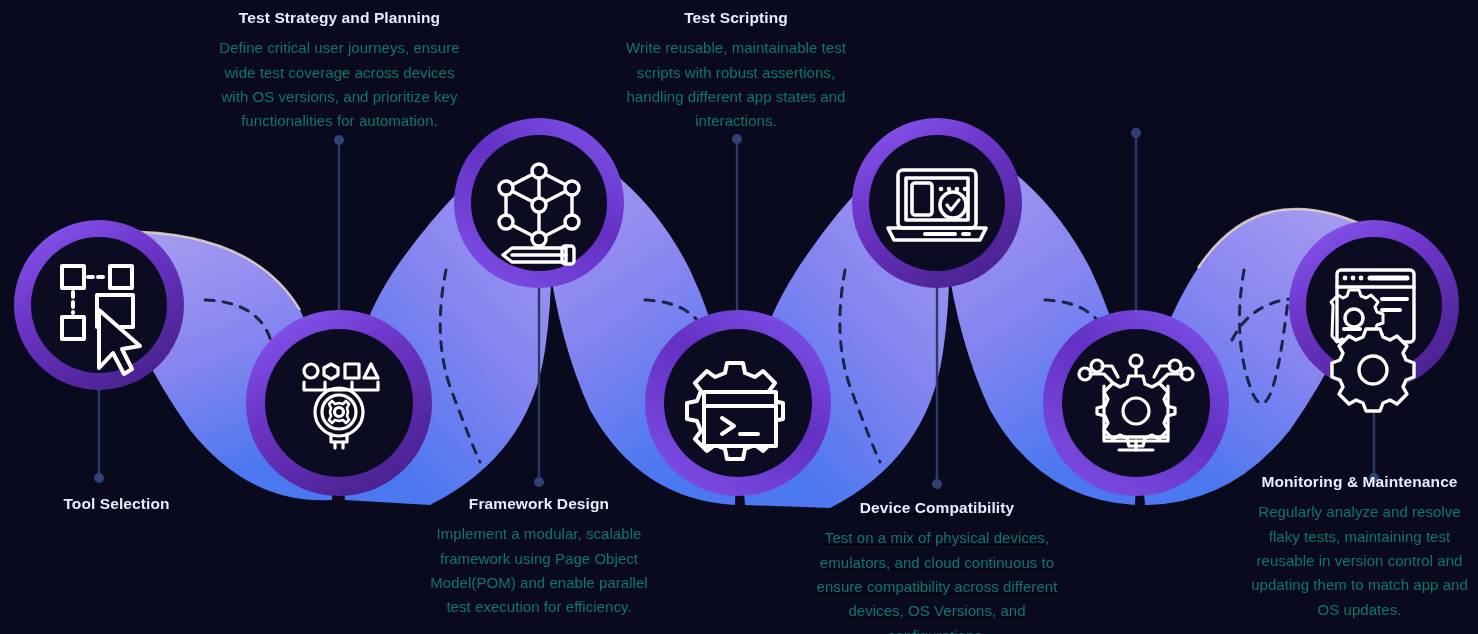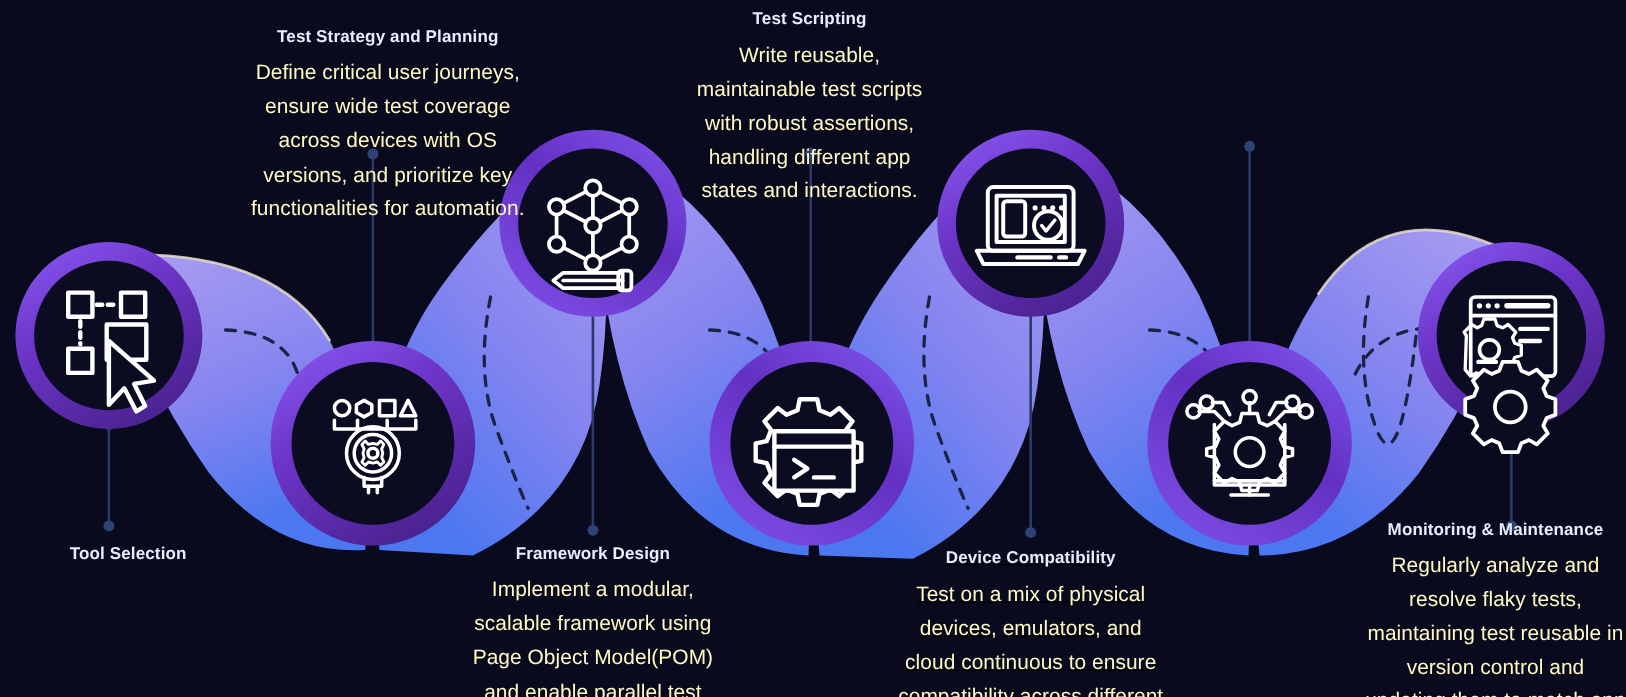--- a/index.html
+++ b/index.html
@@ -13,21 +13,21 @@
   .svg-layer{position:absolute;left:0;top:0;width:1478px;height:634px;}
   .txt-layer{position:absolute;left:0;top:0;width:1478px;height:634px;}
 
   .block{position:absolute;text-align:center;}
   .block .ttl{
     font-size:15.5px;font-weight:bold;color:#e9ecfb;
     letter-spacing:.1px;line-height:1.25;margin:0 0 9px 0;
     white-space:nowrap;
   }
   .block .desc{
-    font-size:19px;color:#fef9c3;line-height:1.62;margin:0;
+    font-size:15px;color:#0f766e;line-height:1.62;margin:0;
     letter-spacing:.05px;
   }
 </style>
 </head>
 <body>
 
 <div id="stage">
 
   <svg class="svg-layer" viewBox="0 0 1478 634">
     <defs>
@@ -256,21 +256,21 @@
       </g>
     </g>
   </svg>
 
   <div class="txt-layer">
 
     <div class="block" style="left:0px;top:494px;width:233px;">
       <div class="ttl">Tool Selection</div>
     </div>
 
-    <div class="block" style="left:212px;top:24px;width:255px;margin-left:13px;">
+    <div class="block" style="left:212px;top:8px;width:255px;">
       <div class="ttl">Test Strategy and Planning</div>
       <div class="desc">Define critical user journeys, ensure wide test coverage across devices with OS versions, and prioritize key functionalities for automation.</div>
     </div>
 
     <div class="block" style="left:617px;top:8px;width:238px;">
       <div class="ttl">Test Scripting</div>
       <div class="desc">Write reusable, maintainable test scripts with robust assertions, handling different app states and interactions.</div>
     </div>
 
     <div class="block" style="left:419px;top:494px;width:240px;">

